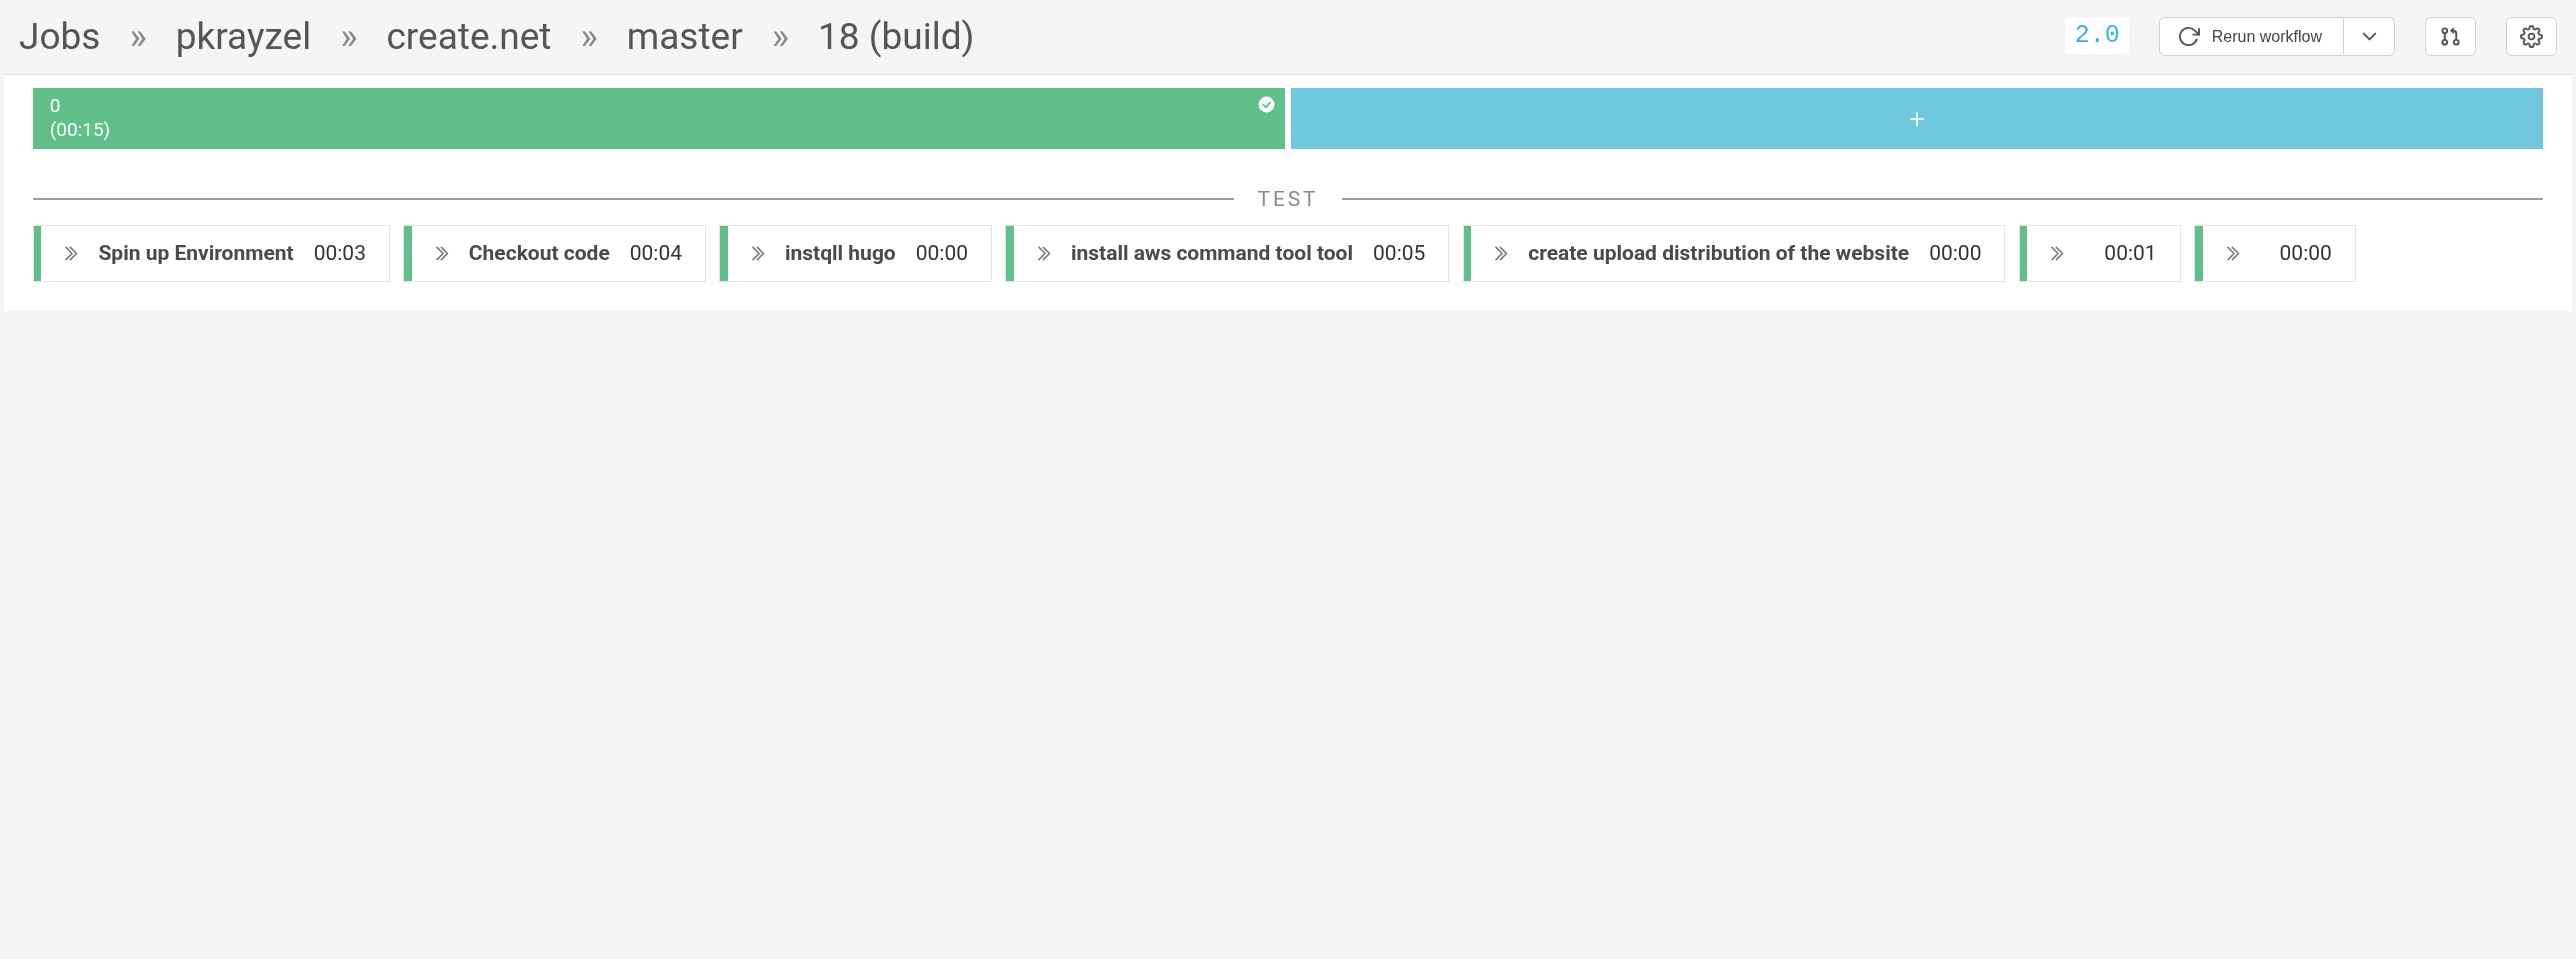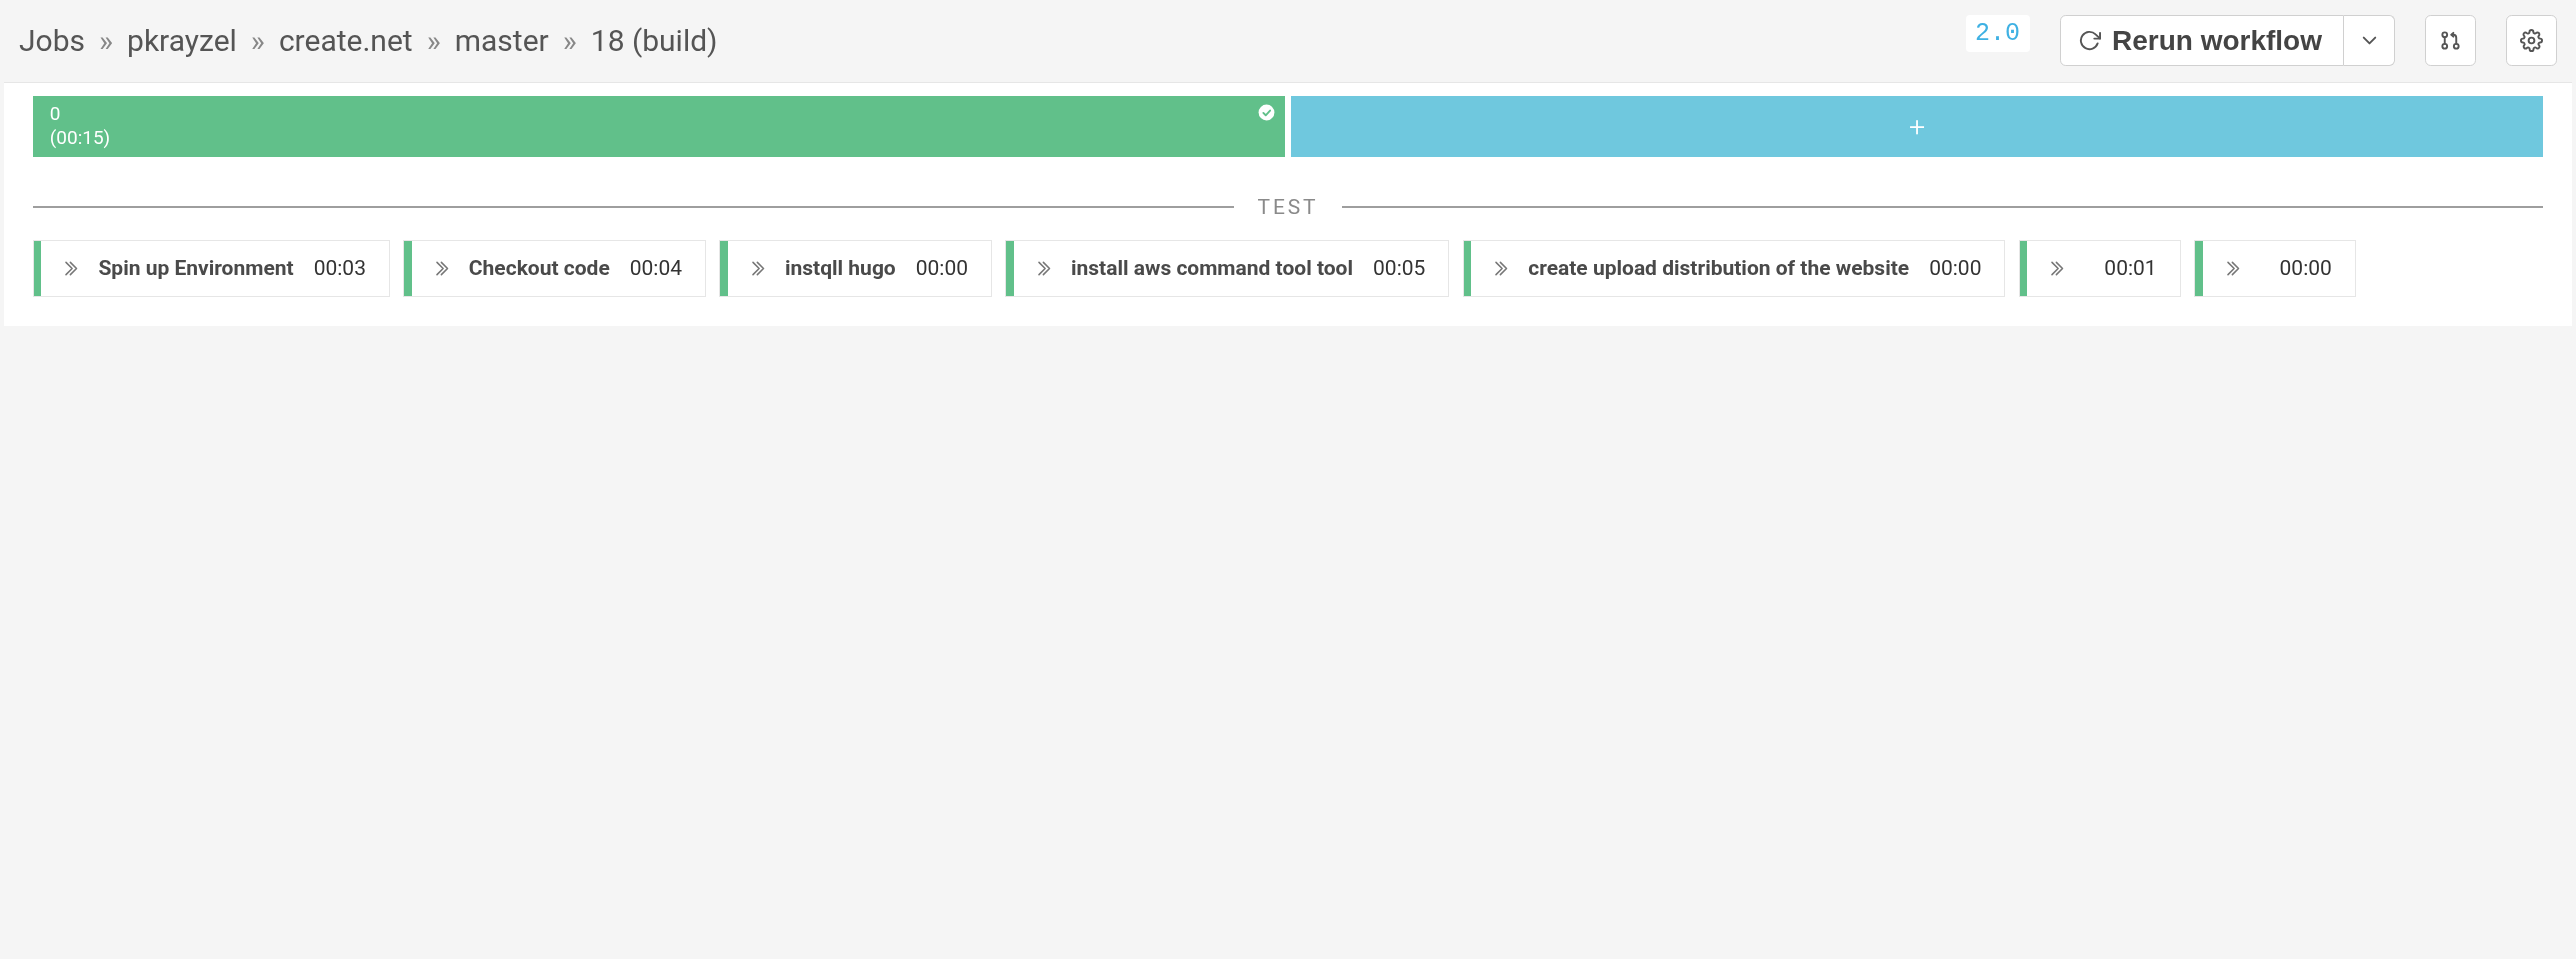--- a/index.html
+++ b/index.html
@@ -15,22 +15,22 @@
   .header {
     display: flex;
     align-items: center;
     justify-content: space-between;
     padding: 15.3px 19px;
     background: #f5f5f5;
   }
   .breadcrumb {
     display: flex;
     align-items: center;
-    gap: 14px;
-    font-size: 30px;
+    gap: 29px;
+    font-size: 37px;
     color: #555;
   }
   .breadcrumb .crumb { color: #555; }
   .breadcrumb .sep { color: #888; }
   .header-right {
     display: flex;
     align-items: flex-start;
     gap: 30px;
   }
   .version {
@@ -38,28 +38,27 @@
     color: #3fb1e3;
     font-size: 25px;
     padding: 3.8px 9.5px;
     background: #fff;
     border-radius: 3.8px;
   }
   .btn {
     display: flex;
     align-items: center;
     justify-content: center;
-    height: 51px;
+    height: 39px;
     border: 1px solid #d0d0d0;
     border-radius: 5.7px;
     background: #fff;
     color: #444;
-    font-size: 28px;
+    font-size: 16px;
     cursor: pointer;
-    font-weight: bold;
   }
   .btn-group {
     display: flex;
   }
   .btn-group .btn:first-child {
     border-top-right-radius: 0;
     border-bottom-right-radius: 0;
     padding: 0 21px 0 17px;
     gap: 11.4px;
   }
@@ -106,21 +105,21 @@
     width: 19px;
     height: 19px;
   }
   .bar-plus { font-size: 27px; color: #fff; font-weight: 300; }
 
   
   .divider {
     display: flex;
     align-items: center;
     gap: 23px;
-    margin-bottom: 21px;
+    margin-bottom: 14px;
   }
   .divider-line {
     flex: 1;
     height: 1.9px;
     background: #9e9e9e;
   }
   .divider-label {
     color: #8a8a8a;
     font-size: 21px;
     letter-spacing: 2.9px;

